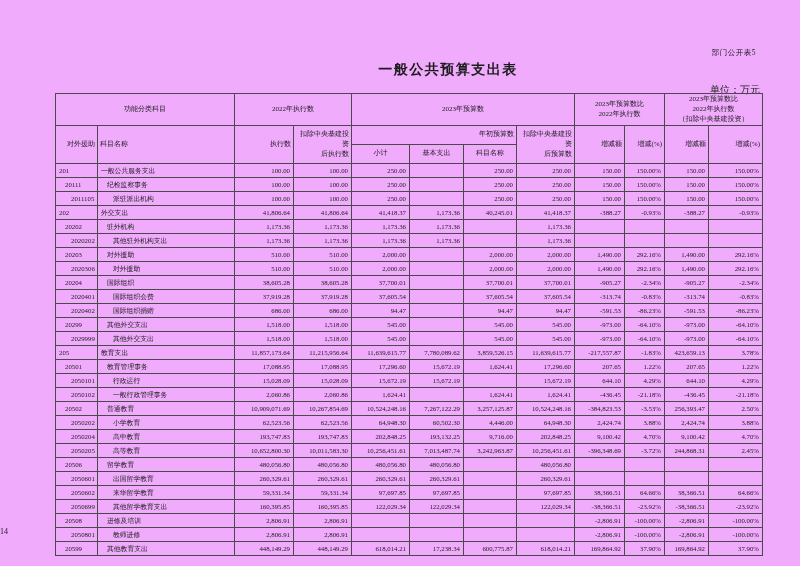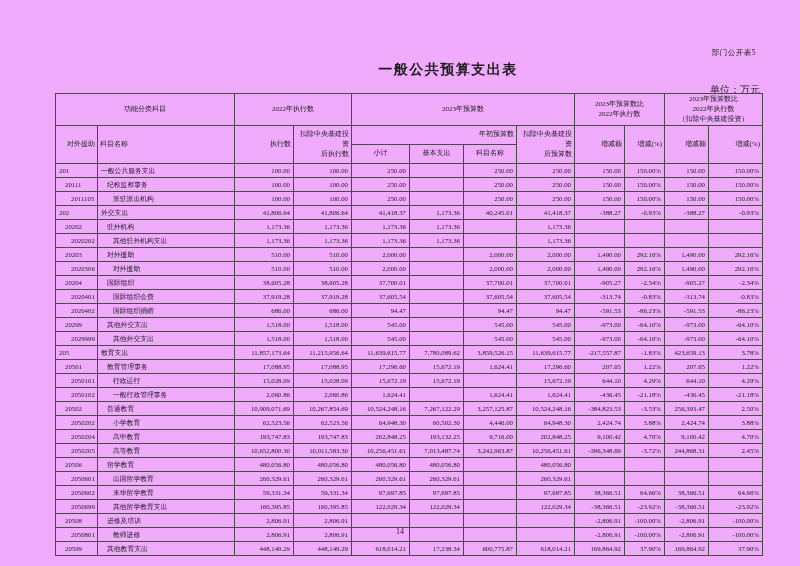--- a/index.html
+++ b/index.html
@@ -16,21 +16,21 @@
   td{border:1px solid #4a4a4a;font-size:6.8px;height:13px;padding:0 3px;
      vertical-align:middle;white-space:nowrap;overflow:hidden;}
   tr.hr1 th{height:26px;}
   tr.hr2 th{height:16px;text-align:right;}
   tr.hr3 th{height:16px;}
   td.num{text-align:right;}
   td.code,td.name{text-align:left;}
   td.lv1{padding-left:3px;}
   td.lv2{padding-left:9px;}
   td.lv3{padding-left:15px;}
-  .page-number{position:absolute;top:527px;left:0;width:100%;text-align:center;font-size:8px;}
+  .page-number{position:absolute;top:527px;left:0;width:100%;font-size:8px;}
 </style>
 </head>
 <body>
 
 <div class="page">
   <div class="corner-label">部门公开表5</div>
   <div class="doc-title">一般公共预算支出表</div>
   <div class="unit-label">单位：万元</div>
 
   <table class="budget">

